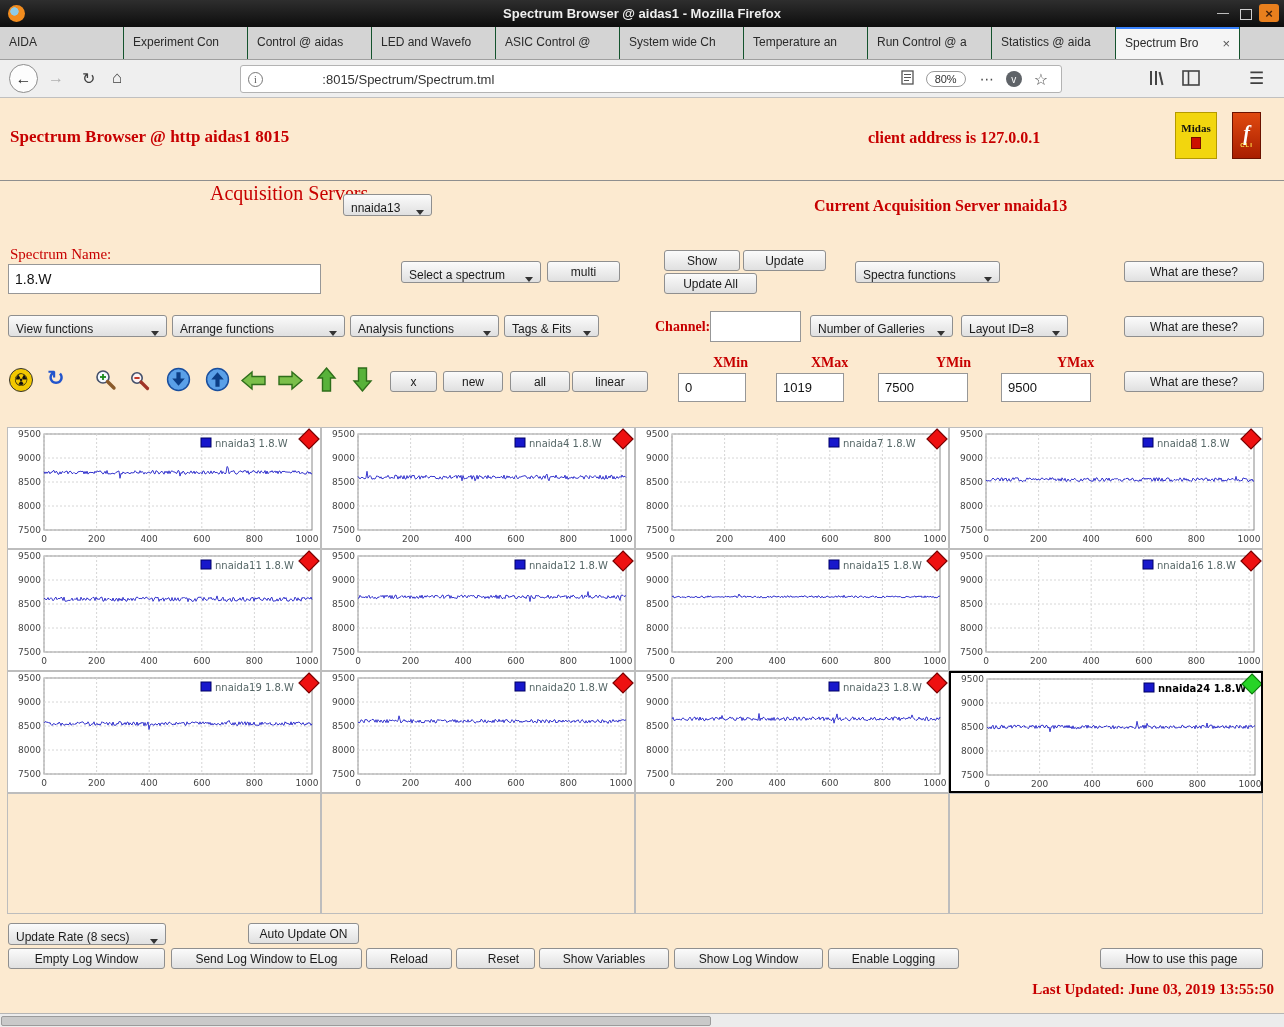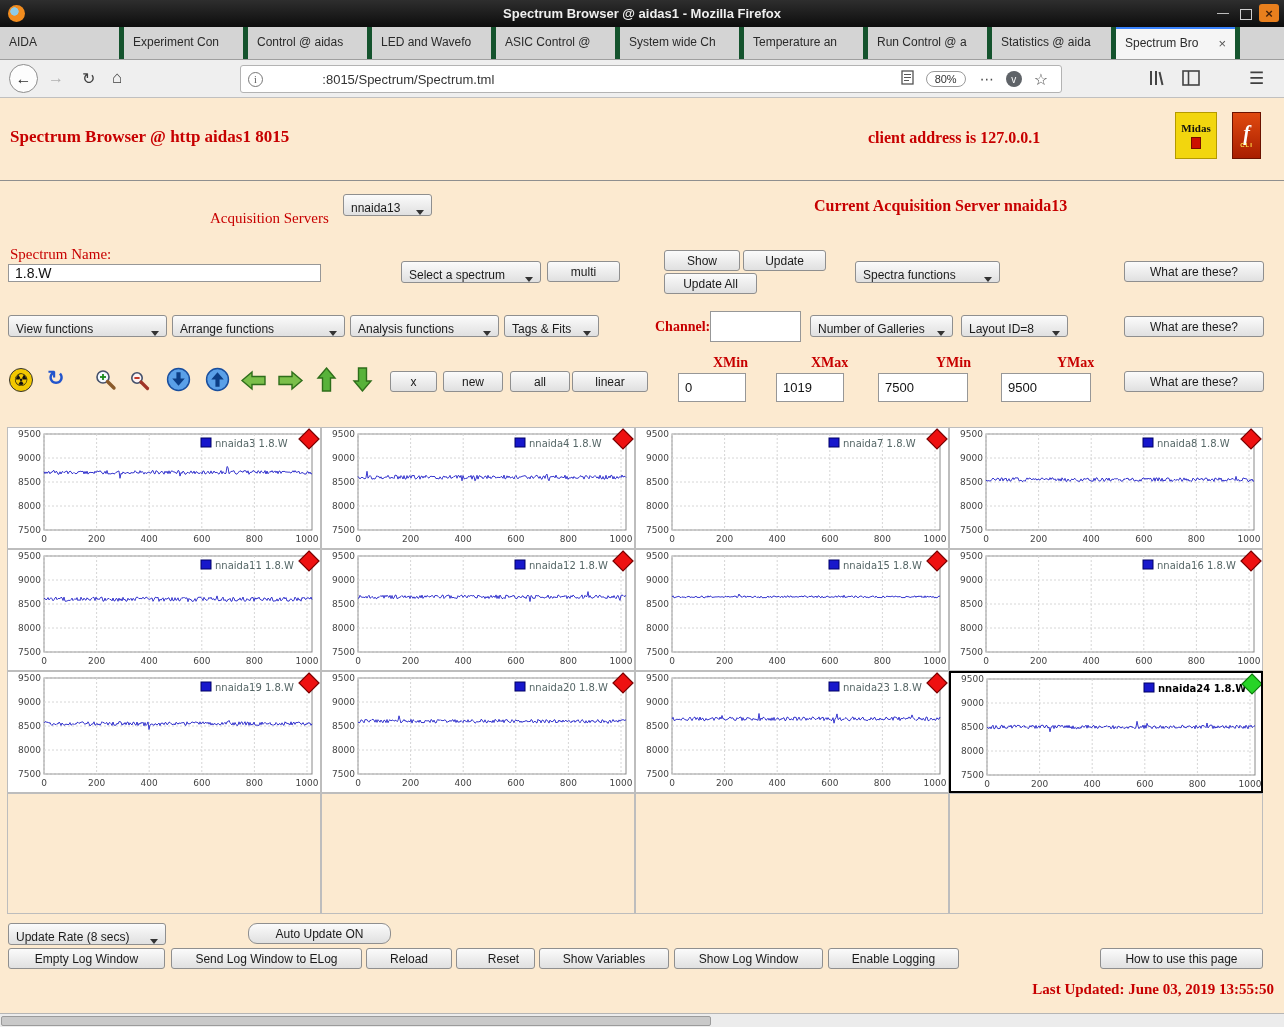--- a/index.html
+++ b/index.html
@@ -16,21 +16,21 @@
   .winbtns { position:absolute; right:5px; top:4px; display:flex; gap:7px; align-items:center; }
   .wbtn { width:20px; height:18px; display:flex; align-items:center; justify-content:center;
     color:#cfcfcf; font-size:12px; }
   .wbtn.max { border:1px solid #cfcfcf; width:12px; height:11px; margin-top:2px; }
   .wbtn.close { background:#e87f1d; border-radius:3px; color:#46220a; font-weight:bold; font-size:13px; }
 
   
   .tabbar { position:absolute; top:27px; left:0; width:100%; height:33px; background:#d4d4d4;
     border-bottom:1px solid #9f9f9f; display:flex; }
   .tab { flex:0 0 124px; padding:0 9px; line-height:31px; font-size:12px; color:#2a2a2a;
-    border-right:5px solid #14532d; white-space:nowrap; overflow:hidden; }
+    border-right:1px solid #14532d; white-space:nowrap; overflow:hidden; }
   .tab.active { background:#f5f5f5; box-shadow:inset 0 2px 0 #3a84ff;
     display:flex; align-items:center; justify-content:space-between; }
   .tab .close-x { color:#555; font-size:13px; padding-left:4px; }
 
   
   .navbar { position:absolute; top:60px; left:0; width:100%; height:38px; background:#efefef;
     border-bottom:1px solid #c0c0c0; }
   .backbtn { position:absolute; left:9px; top:4px; width:29px; height:29px; border:1px solid #8d8d8d;
     border-radius:50%; background:#fdfdfd; display:flex; align-items:center; justify-content:center;
     font-size:16px; color:#2e2e2e; }
@@ -176,29 +176,29 @@
     <span class="midas-logo">
       <span class="m-txt">Midas</span>
       <span class="m-red"></span>
     </span>
     <span class="f-logo">
       <span class="f-txt">f</span>
       <span class="f-sub">CLI</span>
     </span>
     <div class="hrline"></div>
 
-    <span class="rser" style="left:210px;top:112px;font-size:15px;">Acquisition Servers</span>
+    <span class="rser" style="left:210px;top:84px;font-size:20px;">Acquisition Servers</span>
     <div class="sel" style="left:343px;top:96px;width:89px;">
       <span>nnaida13</span>
         <span class="arrow"></span>
     </div>
     <span class="rser rb" style="left:814px;top:99px;font-size:16px;">Current Acquisition Server nnaida13</span>
 
     <span class="rser" style="left:10px;top:148px;font-size:15px;">Spectrum Name:</span>
-    <input class="inp" style="left: 8px; top: 166px; width: 313px; height: 18px; font-size: 14px;" value="1.8.W">
+    <input class="inp" style="left: 8px; top: 166px; width: 313px; height: 30px; font-size: 14px;" value="1.8.W">
     <div class="sel" style="left:401px;top:163px;width:140px;">
       <span>Select a spectrum</span>
         <span class="arrow"></span>
     </div>
     <div class="btn" style="left:547px;top:163px;width:73px;">multi</div>
     <div class="btn" style="left:664px;top:152px;width:76px;">Show</div>
     <div class="btn" style="left:743px;top:152px;width:83px;">Update</div>
     <div class="btn" style="left:664px;top:175px;width:93px;">Update All</div>
     <div class="sel" style="left:855px;top:163px;width:145px;">
       <span>Spectra functions</span>
@@ -649,21 +649,21 @@
         <div class="chart-cell empty"></div>
         <div class="chart-cell empty"></div>
         <div class="chart-cell empty"></div>
         <div class="chart-cell empty"></div>
       </div>
 
     <div class="sel" style="left:8px;top:825px;width:158px;">
       <span>Update Rate (8 secs)</span>
         <span class="arrow"></span>
     </div>
-    <div class="btn" style="left:248px;top:825px;width:143px;border-radius:9px;">Auto Update ON</div>
+    <div class="btn" style="left:248px;top:825px;width:111px;">Auto Update ON</div>
     <div class="btn" style="left:8px;top:850px;width:157px;">Empty Log Window</div>
     <div class="btn" style="left:171px;top:850px;width:191px;">Send Log Window to ELog</div>
     <div class="btn" style="left:366px;top:850px;width:86px;">Reload</div>
     <div class="btn" style="left:456px;top:850px;width:79px;padding-left:16px;">Reset</div>
     <div class="btn" style="left:539px;top:850px;width:130px;">Show Variables</div>
     <div class="btn" style="left:674px;top:850px;width:149px;">Show Log Window</div>
     <div class="btn" style="left:828px;top:850px;width:131px;">Enable Logging</div>
     <div class="btn" style="left:1100px;top:850px;width:163px;">How to use this page</div>
     <span class="rser rb" style="right:10px;top:883px;font-size:15px;">Last Updated: June 03, 2019 13:55:50</span>
   </div>

